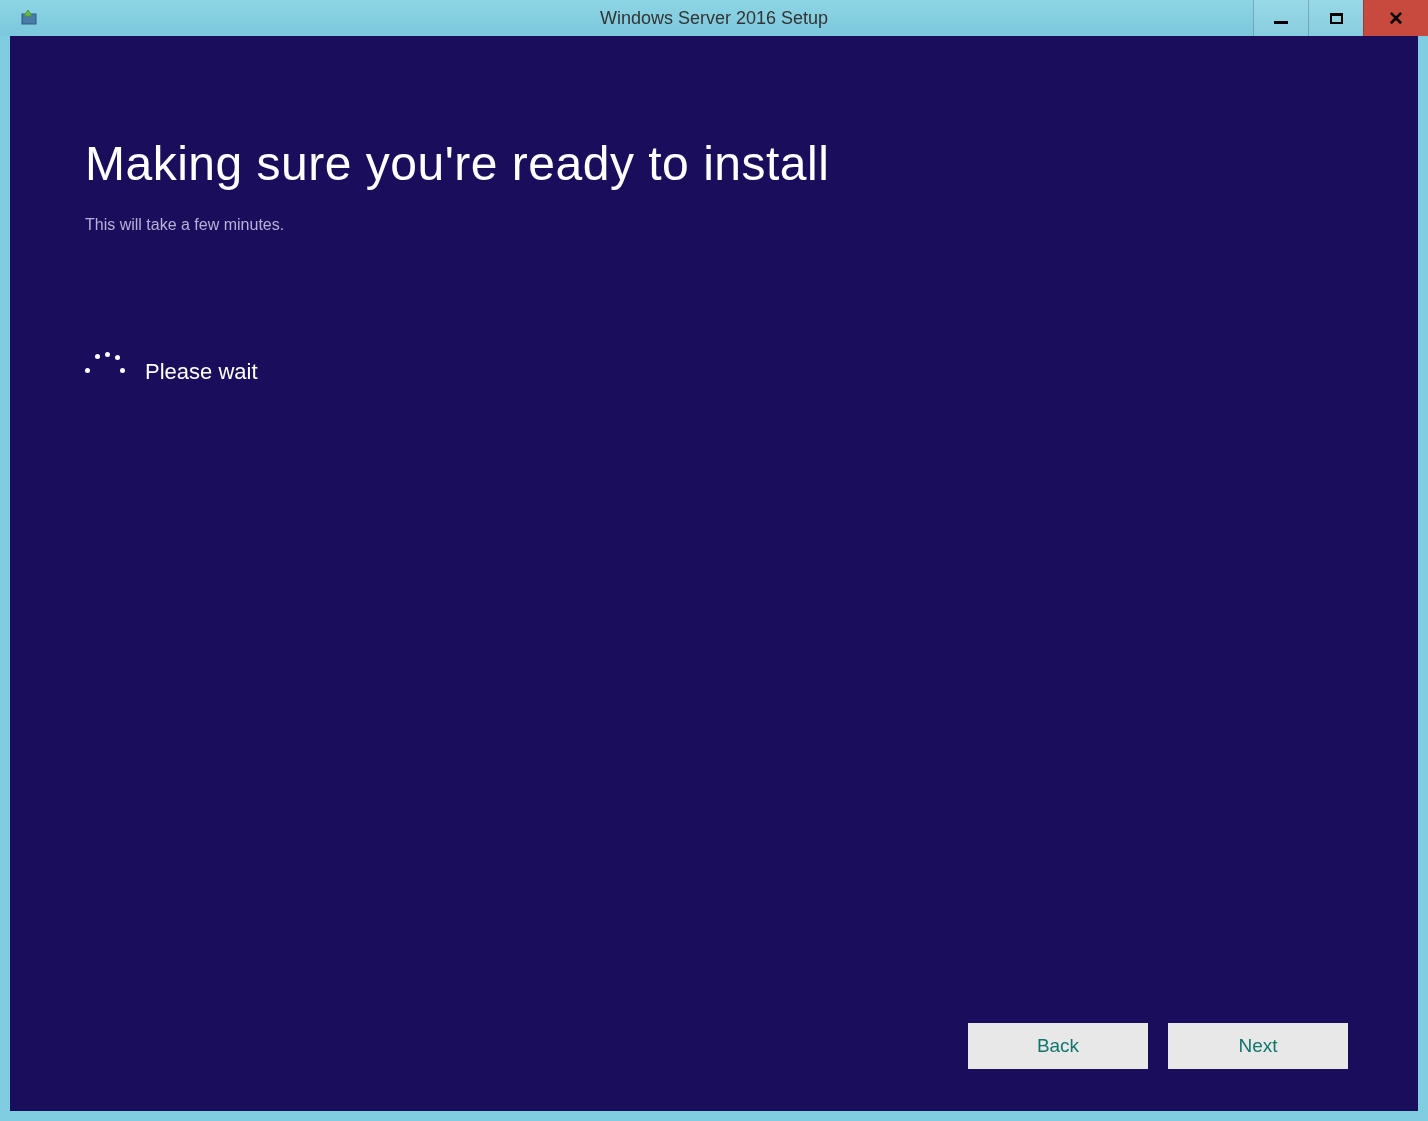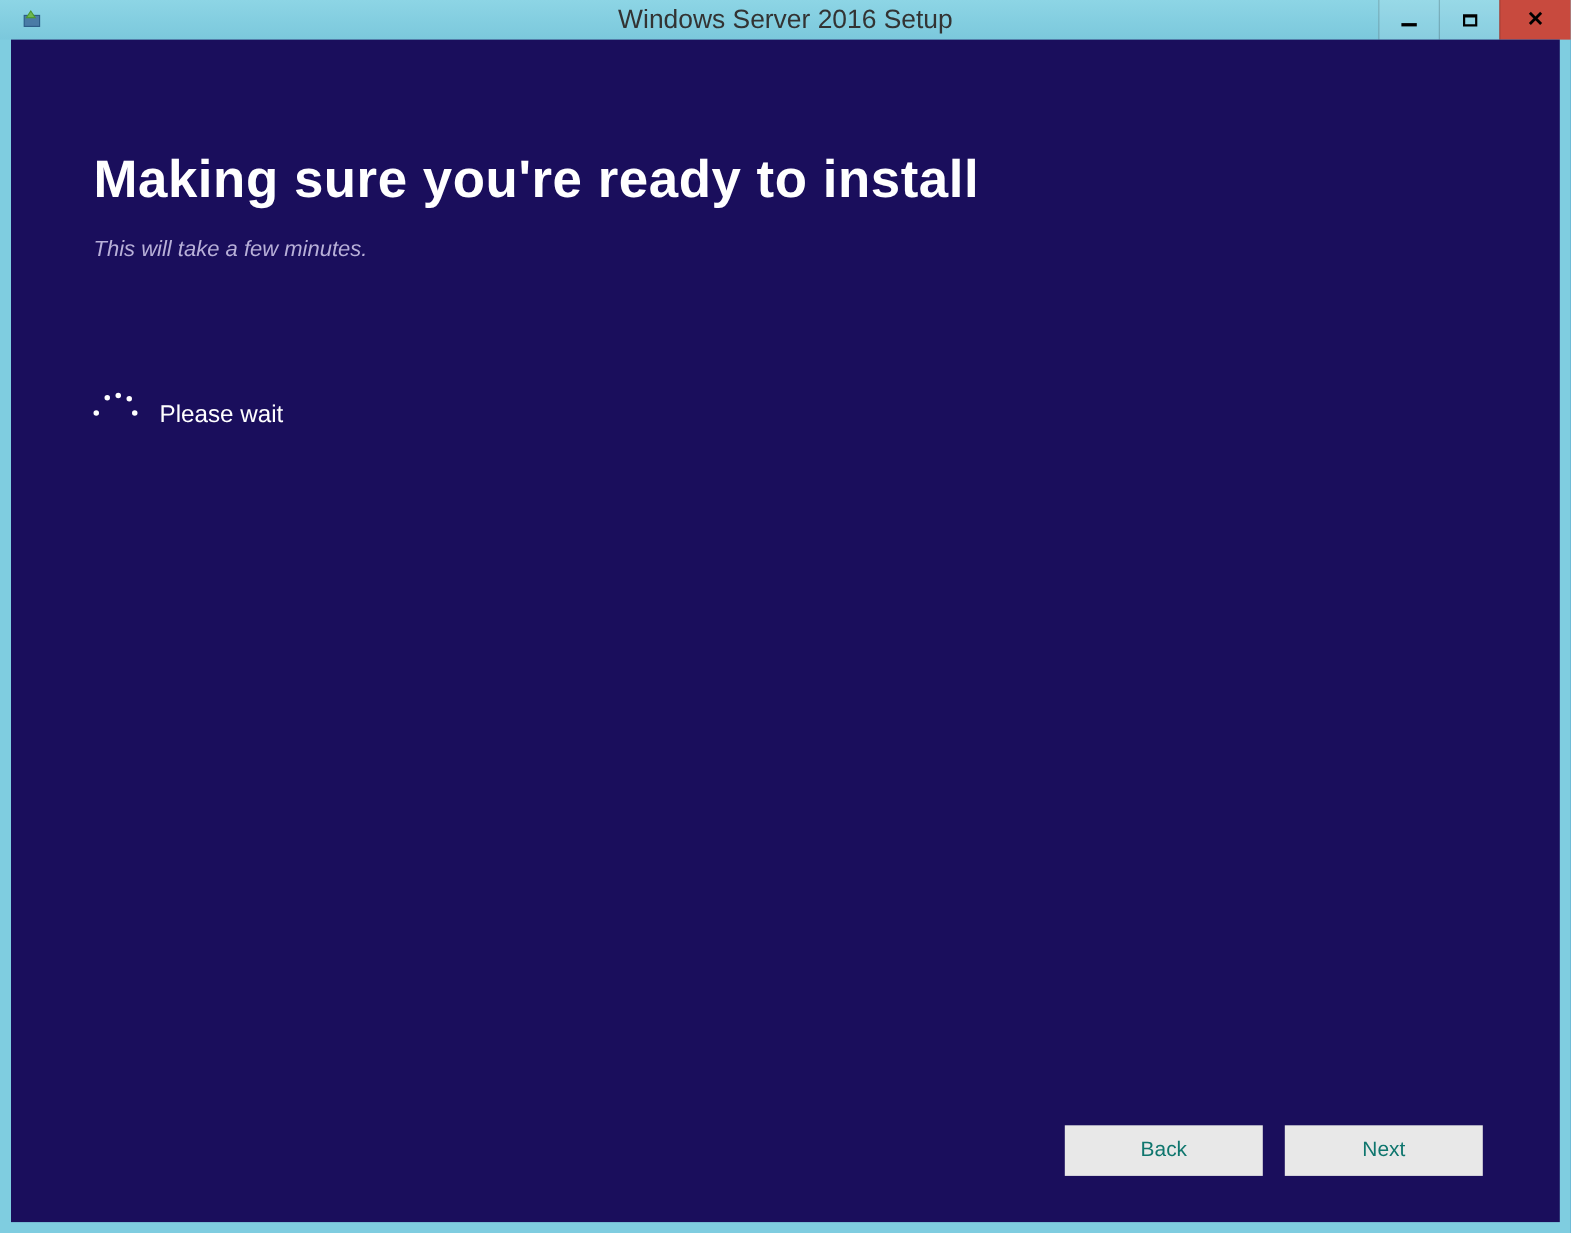--- a/index.html
+++ b/index.html
@@ -33,21 +33,21 @@
       height: 24px;
       margin-left: 18px;
       display: flex;
       align-items: center;
       justify-content: center;
     }
     .titlebar-title {
       position: absolute;
       left: 50%;
       transform: translateX(-50%);
-      font-size: 24px;
+      font-size: 18px;
       color: #333;
       font-weight: 400;
     }
     .window-controls {
       position: absolute;
       right: 0;
       top: 0;
       display: flex;
       height: 36px;
     }
@@ -79,30 +79,29 @@
       flex: 1;
       background: #1a0e5c;
       margin: 0 10px 10px 10px;
       padding: 100px 75px 40px 75px;
       display: flex;
       flex-direction: column;
       position: relative;
     }
     .heading {
       font-size: 48px;
-      font-weight: 700;
+      font-weight: 400;
       color: #ffffff;
       margin-bottom: 25px;
       letter-spacing: 0.5px;
     }
     .subheading {
-      font-size: 20px;
+      font-size: 16px;
       color: #b8b0d8;
       font-weight: 400;
-      font-style: italic;
     }
     .progress-row {
       display: flex;
       align-items: center;
       margin-top: 118px;
       gap: 20px;
     }
     .spinner {
       width: 40px;
       height: 40px;

